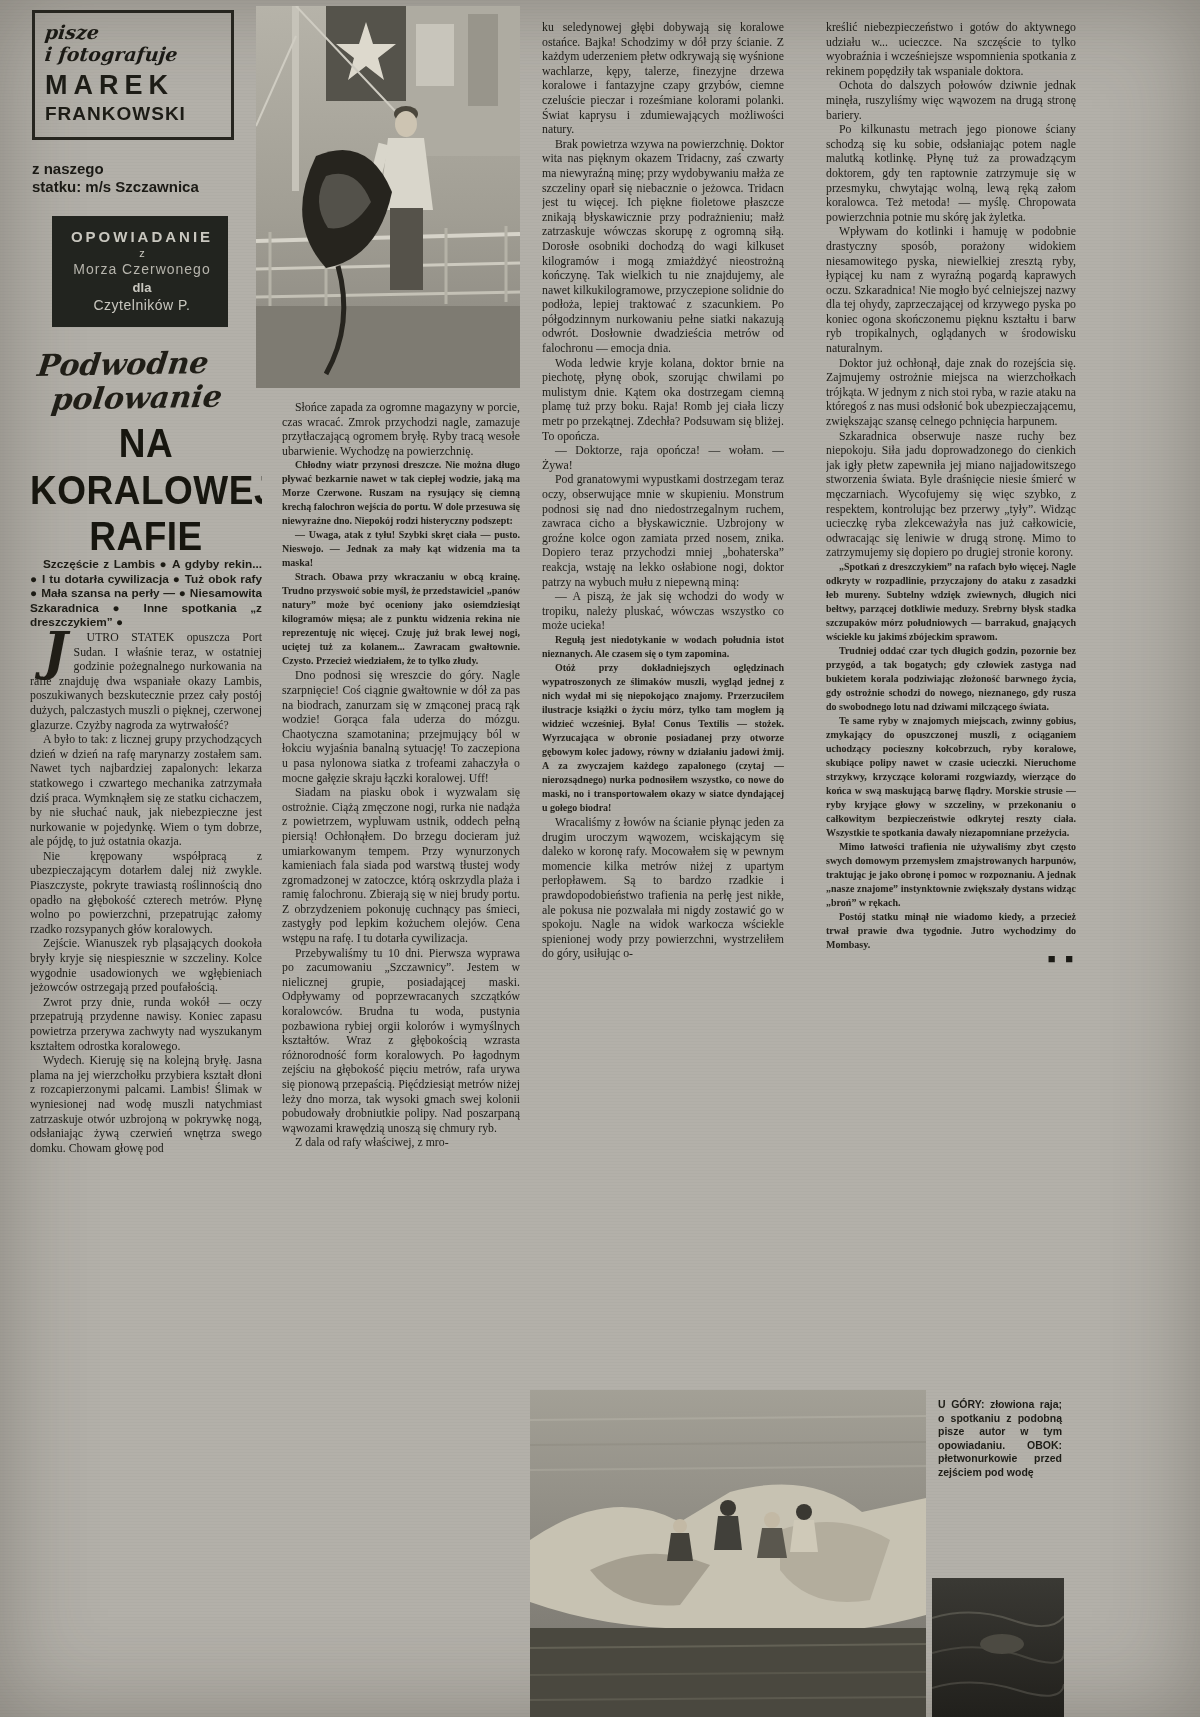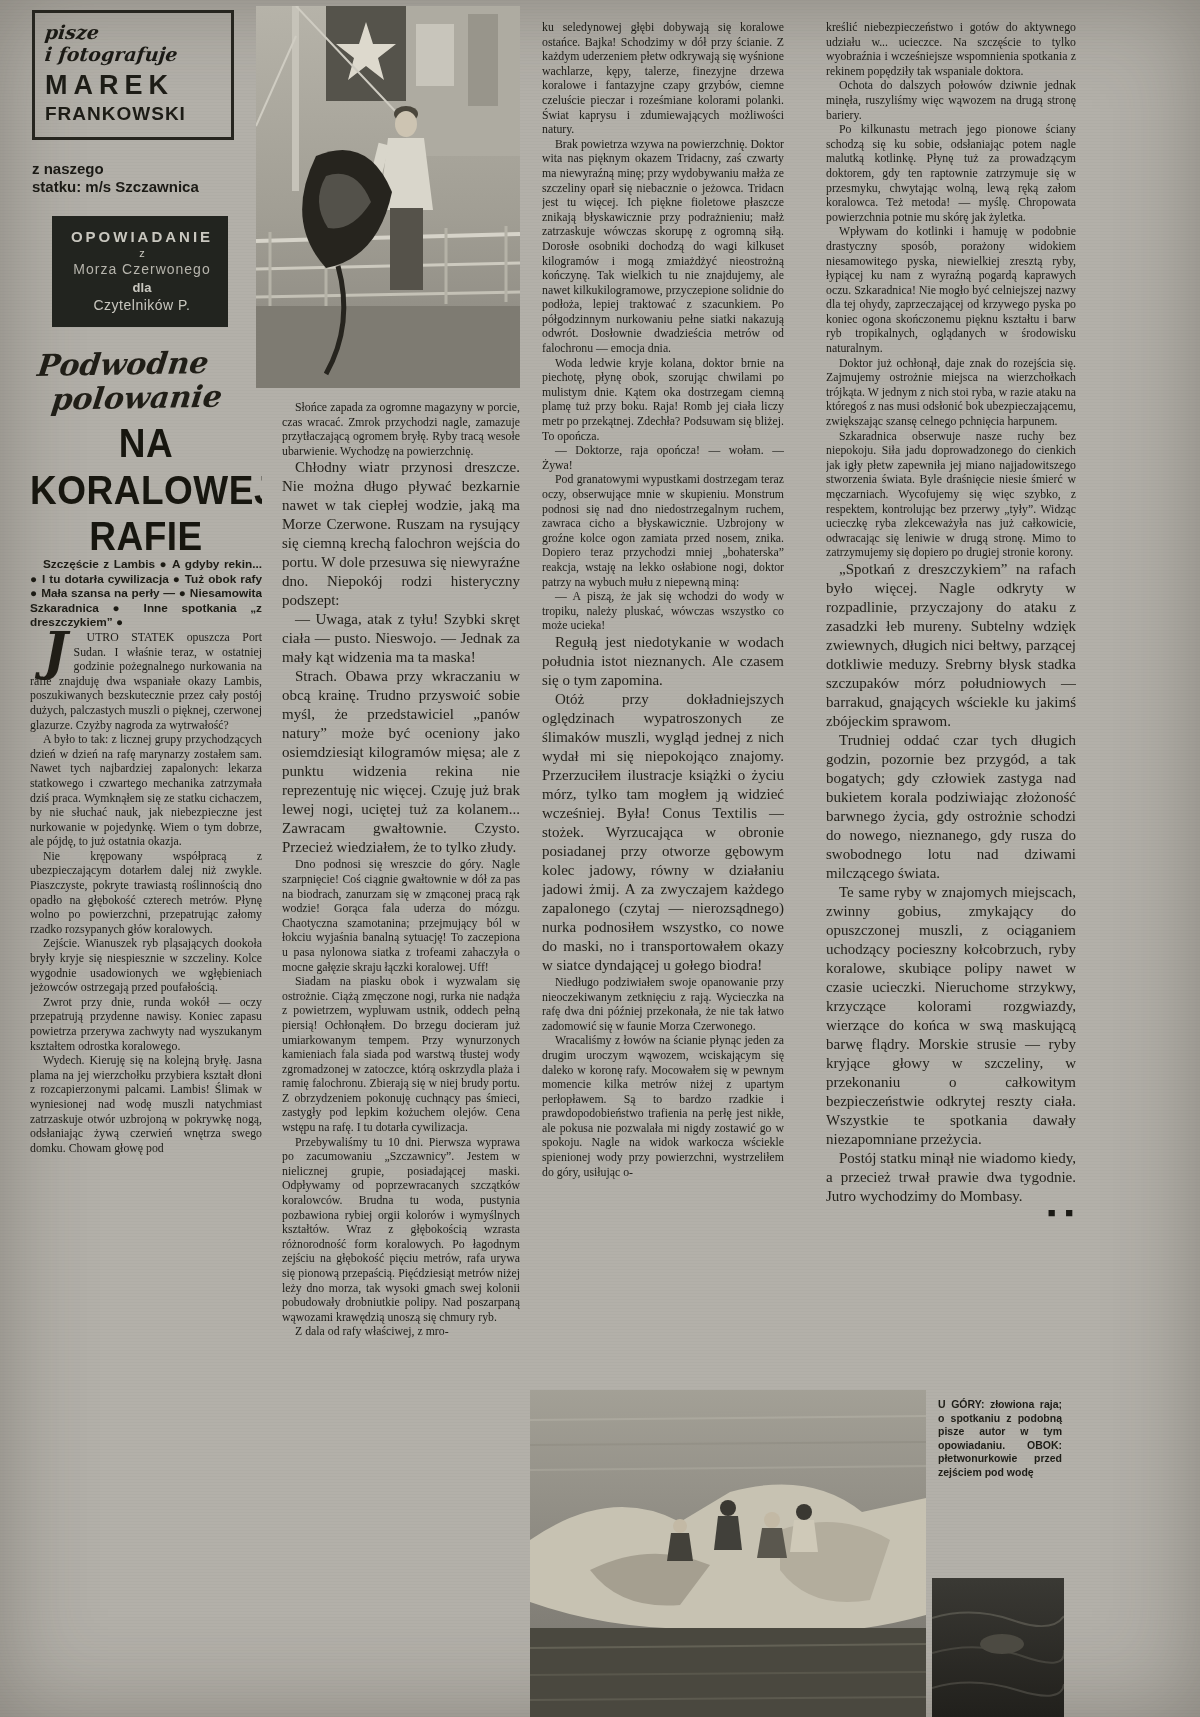--- a/index.html
+++ b/index.html
@@ -8,21 +8,21 @@
     background:#b3b0a9;
     background-image:repeating-linear-gradient(0deg, rgba(0,0,0,0.018) 0 1px, transparent 1px 3px);
     box-shadow:inset 0 0 90px rgba(55,50,40,0.35);
     overflow:hidden;
     font-family:"Liberation Serif",serif;color:#1b1a15;
   }
   
   .col{position:absolute;overflow:hidden;}
   .col p{margin:0;text-indent:13px;text-align:justify;font-size:11.8px;line-height:14.6px;}
   .col p.noindent{text-indent:0;}
-  .col p.petit{font-size:15px;line-height:19px;font-weight:normal;color:#23211a;}
+  .col p.petit{font-size:10px;line-height:14px;font-weight:bold;color:#23211a;}
   .col p.end-marks{text-align:right;text-indent:0;font-size:13px;letter-spacing:3px;font-family:"Liberation Sans",sans-serif;}
   .col1{left:30px;top:10px;width:232px;height:1570px;}
   .col2{left:282px;top:400px;width:238px;height:1175px;}
   .col3{left:542px;top:20px;width:242px;height:1362px;}
   .col4{left:806px;top:20px;width:250px;height:1356px;margin-left:20px;}
   
   .byline-box{border:3px solid #26251f;width:182px;padding:8px 4px 10px 10px;margin-left:2px;}
   .script{font-family:"DejaVu Serif",serif;font-style:italic;font-weight:bold;transform:skewX(-6deg);}
   .byline-box .script{font-size:19px;line-height:22px;}
   .byline-name{font-family:"Liberation Sans",sans-serif;font-weight:bold;color:#1d1c16;}
@@ -151,33 +151,33 @@
     </div>
   <div class="col col3">
       <p class="noindent">ku seledynowej głębi dobywają się koralowe ostańce. Bajka! Schodzimy w dół przy ścianie. Z każdym uderzeniem płetw odkrywają się wyśnione wachlarze, kępy, talerze, finezyjne drzewa koralowe i fantazyjne czapy grzybów, ciemne czeluście pieczar i roześmiane kolorami polanki. Świat kaprysu i zdumiewających możliwości natury.</p>
       <p>Brak powietrza wzywa na powierzchnię. Doktor wita nas pięknym okazem Tridacny, zaś czwarty ma niewyraźną minę; przy wydobywaniu małża ze szczeliny oparł się niebacznie o jeżowca. Tridacn jest tu więcej. Ich piękne fioletowe płaszcze znikają błyskawicznie przy podrażnieniu; małż zatrzaskuje wówczas skorupę z ogromną siłą. Dorosłe osobniki dochodzą do wagi kilkuset kilogramów i mogą zmiażdżyć nieostrożną kończynę. Tak wielkich tu nie znajdujemy, ale nawet kilkukilogramowe, przyczepione solidnie do podłoża, lepiej traktować z szacunkiem. Po półgodzinnym nurkowaniu pełne siatki nakazują odwrót. Dosłownie dwadzieścia metrów od falochronu — emocja dnia.</p>
       <p>Woda ledwie kryje kolana, doktor brnie na piechotę, płynę obok, szorując chwilami po mulistym dnie. Kątem oka dostrzegam ciemną plamę tuż przy boku. Raja! Romb jej ciała liczy metr po przekątnej. Zdechła? Podsuwam się bliżej. To opończa.</p>
       <p>— Doktorze, raja opończa! — wołam. — Żywa!</p>
       <p>Pod granatowymi wypustkami dostrzegam teraz oczy, obserwujące mnie w skupieniu. Monstrum podnosi się nad dno niedostrzegalnym ruchem, zawraca cicho a błyskawicznie. Uzbrojony w groźne kolce ogon zamiata przed nosem, znika. Dopiero teraz przychodzi mniej „bohaterska” reakcja, wstaję na lekko osłabione nogi, doktor patrzy na wybuch mułu z niepewną miną:</p>
       <p>— A piszą, że jak się wchodzi do wody w tropiku, należy pluskać, wówczas wszystko co może ucieka!</p>
       <p class="petit">Regułą jest niedotykanie w wodach południa istot nieznanych. Ale czasem się o tym zapomina.</p>
       <p class="petit">Otóż przy dokładniejszych oględzinach wypatroszonych ze ślimaków muszli, wygląd jednej z nich wydał mi się niepokojąco znajomy. Przerzuciłem ilustracje książki o życiu mórz, tylko tam mogłem ją widzieć wcześniej. Była! Conus Textilis — stożek. Wyrzucająca w obronie posiadanej przy otworze gębowym kolec jadowy, równy w działaniu jadowi żmij. A za zwyczajem każdego zapalonego (czytaj — nierozsądnego) nurka podnosiłem wszystko, co nowe do maski, no i transportowałem okazy w siatce dyndającej u gołego biodra!</p>
-      <p>Niedługo podziwiałem swoje opanowanie przy nieoczekiwanym zetknięciu z rają. Wycieczka na rafę dwa dni później przekonała, że nie tak łatwo zadomowić się w faunie Morza Czerwonego.</p>
       <p>Wracaliśmy z łowów na ścianie płynąc jeden za drugim uroczym wąwozem, wciskającym się daleko w koronę rafy. Mocowałem się w pewnym momencie kilka metrów niżej z upartym perłopławem. Są to bardzo rzadkie i prawdopodobieństwo trafienia na perłę jest nikłe, ale pokusa nie pozwalała mi nigdy zostawić go w spokoju. Nagle na widok warkocza wściekle spienionej wody przy powierzchni, wystrzeliłem do góry, usiłując o-</p>
     </div>
   <div class="col col4">
       <p class="noindent">kreślić niebezpieczeństwo i gotów do aktywnego udziału w... ucieczce. Na szczęście to tylko wyobraźnia i wcześniejsze wspomnienia spotkania z rekinem popędziły tak wspaniale doktora.</p>
       <p>Ochota do dalszych połowów dziwnie jednak minęła, ruszyliśmy więc wąwozem na drugą stronę bariery.</p>
       <p>Po kilkunastu metrach jego pionowe ściany schodzą się ku sobie, odsłaniając potem nagle malutką kotlinkę. Płynę tuż za prowadzącym doktorem, gdy ten raptownie zatrzymuje się w przesmyku, chwytając wolną, lewą ręką załom koralowca. Też metoda! — myślę. Chropowata powierzchnia potnie mu skórę jak żyletka.</p>
       <p>Wpływam do kotlinki i hamuję w podobnie drastyczny sposób, porażony widokiem niesamowitego pyska, niewielkiej zresztą ryby, łypiącej ku nam z wyraźną pogardą kaprawych oczu. Szkaradnica! Nie mogło być celniejszej nazwy dla tej ohydy, zaprzeczającej od krzywego pyska po koniec ogona skończonemu pięknu kształtu i barw ryb tropikalnych, oglądanych w środowisku naturalnym.</p>
       <p>Doktor już ochłonął, daje znak do rozejścia się. Zajmujemy ostrożnie miejsca na wierzchołkach trójkąta. W jednym z nich stoi ryba, w razie ataku na któregoś z nas musi odsłonić bok ubezpieczającemu, zwiększając szansę celnego pchnięcia harpunem.</p>
       <p>Szkaradnica obserwuje nasze ruchy bez niepokoju. Siła jadu doprowadzonego do cienkich jak igły płetw zapewniła jej miano najjadowitszego stworzenia świata. Byle draśnięcie niesie śmierć w męczarniach. Wycofujemy się więc szybko, z respektem, kontrolując bez przerwy „tyły”. Widząc ucieczkę ryba zlekceważyła nas już całkowicie, odwracając się leniwie w drugą stronę. Mimo to zatrzymujemy się dopiero po drugiej stronie korony.</p>
       <p class="petit">„Spotkań z dreszczykiem” na rafach było więcej. Nagle odkryty w rozpadlinie, przyczajony do ataku z zasadzki łeb mureny. Subtelny wdzięk zwiewnych, długich nici bełtwy, parzącej dotkliwie meduzy. Srebrny błysk stadka szczupaków mórz południowych — barrakud, gnających wściekle ku jakimś zbójeckim sprawom.</p>
       <p class="petit">Trudniej oddać czar tych długich godzin, pozornie bez przygód, a tak bogatych; gdy człowiek zastyga nad bukietem korala podziwiając złożoność barwnego życia, gdy ostrożnie schodzi do nowego, nieznanego, gdy rusza do swobodnego lotu nad dziwami milczącego świata.</p>
       <p class="petit">Te same ryby w znajomych miejscach, zwinny gobius, zmykający do opuszczonej muszli, z ociąganiem uchodzący pocieszny kołcobrzuch, ryby koralowe, skubiące polipy nawet w czasie ucieczki. Nieruchome strzykwy, krzyczące kolorami rozgwiazdy, wierzące do końca w swą maskującą barwę flądry. Morskie strusie — ryby kryjące głowy w szczeliny, w przekonaniu o całkowitym bezpieczeństwie odkrytej reszty ciała. Wszystkie te spotkania dawały niezapomniane przeżycia.</p>
+      <p class="petit">Mimo łatwości trafienia nie używaliśmy zbyt często swych domowym przemysłem zmajstrowanych harpunów, traktując je jako obronę i pomoc w rozpoznaniu. A jednak „nasze znajome” instynktownie zwiększały dystans widząc „broń” w rękach.</p>
       <p class="petit">Postój statku minął nie wiadomo kiedy, a przecież trwał prawie dwa tygodnie. Jutro wychodzimy do Mombasy.</p>
       <p class="end-marks">■ ■</p>
     </div>
 
   <figure class="photo photo-bottom">
     <svg viewBox="0 0 396 327" preserveAspectRatio="none">
       <defs>
         <linearGradient id="g2" x1="0" y1="0" x2="0" y2="1">
           <stop offset="0" stop-color="#a3a096"></stop>
             <stop offset="1" stop-color="#74716a"></stop>

